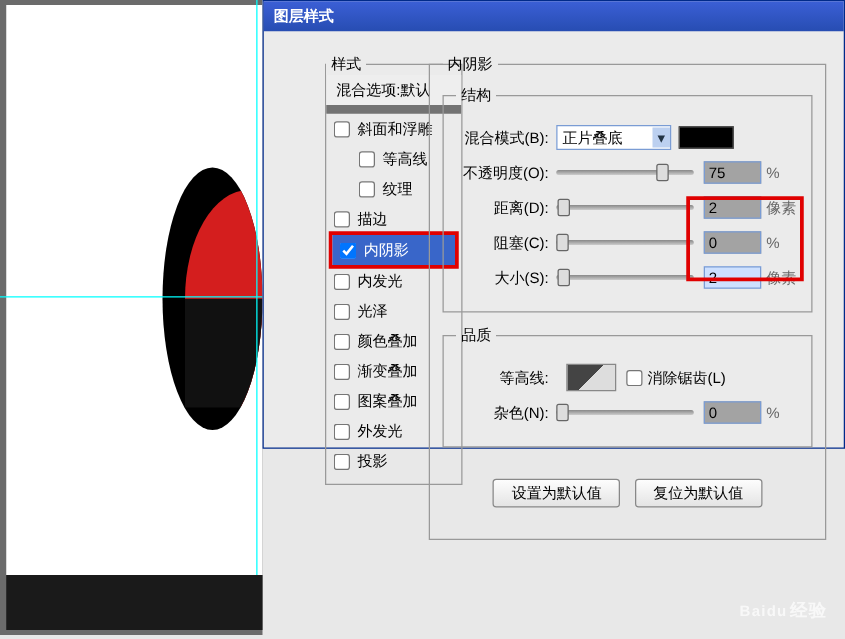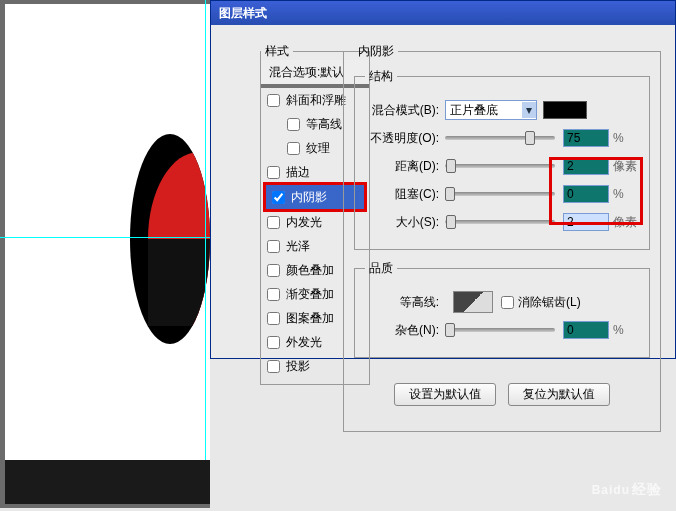--- a/index.html
+++ b/index.html
@@ -14,34 +14,34 @@
 .pie-red { position: absolute; left: 18px; top: 18px; right: -40px; bottom: 18px; border-radius: 50%; background: #d41e1e; }
 .pie-red::after { content:""; position:absolute; left:0; right:0; top:50%; height:50%; background:#111; }
 
 .dialog { position: absolute; left: 210px; top: 0; width: 466px; height: 359px; background: #ebebeb; border: 1px solid #002a8a; }
 .titlebar { height: 24px; background: linear-gradient(#3b5fd6, #274db2); color: #fff; padding: 4px 8px; font-weight: bold; }
 
 .styles-panel { position: absolute; left: 10px; top: 42px; width: 110px; margin-left: 39px; }
 .styles-panel fieldset { border: 1px solid #999; padding-bottom: 6px; }
 .styles-panel legend { padding: 0 4px; }
 .style-item { display: flex; align-items: center; padding: 2px 4px 2px 6px; line-height: 20px; }
-.style-item.header { background: #eee; border-bottom: 4px solid #737373; padding-left: 8px; }
+.style-item.header { background: #eee; border-bottom: 7px solid #737373; padding-left: 8px; }
 .style-item.selected { background: #3966c9; color: #fff; }
 .style-item input[type=checkbox] { margin-right: 6px; }
 .style-item.indent { padding-left: 26px; }
 .red-box { border: 3px solid #e00000; margin: -2px 2px; }
 
 .params { position: absolute; left: 132px; top: 42px; width: 318px; }
 .group { border: 1px solid #999; margin-bottom: 10px; padding: 8px 10px 10px; }
 .group > legend { padding: 0 4px; }
 .row { display: flex; align-items: center; margin: 6px 0; height: 22px; }
 .row .lbl { width: 80px; text-align: right; padding-right: 6px; }
 .row .slider { flex: 1; height: 4px; background: linear-gradient(#888,#ccc); position: relative; margin-right: 8px; border-radius: 2px; }
 .row .thumb { position: absolute; top: -5px; width: 10px; height: 14px; background: #ddd; border: 1px solid #666; border-radius: 2px; }
-.row input[type=text] { width: 46px; height: 18px; border: 1px solid #7a9cd4; padding: 0 3px; text-align: left; background:#0f766e; }
+.row input[type=text] { width: 46px; height: 18px; border: 1px solid #7a9cd4; padding: 0 3px; text-align: left; background:#a3a3a3; }
 .row .unit { width: 30px; padding-left: 4px; color: #666; }
 .select { width: 92px; height: 20px; border: 1px solid #7a9cd4; background: #fff; padding-left: 4px; display: flex; align-items: center; justify-content: space-between; }
 .select .arrow { width: 14px; height: 16px; background: #bcd0f0; display: flex; align-items: center; justify-content: center; color: #234; }
 .swatch { width: 44px; height: 18px; background: #000; border: 1px solid #555; margin-left: 6px; }
 .angle-dial { width: 28px; height: 28px; border: 1px solid #888; border-radius: 50%; position: relative; margin: 0 8px; background:#fff; }
 .angle-dial::after { content:""; position:absolute; left:50%; top:50%; width:12px; height:1px; background:#000; transform-origin:left; transform:rotate(-30deg); }
 .contour { width: 40px; height: 22px; border: 1px solid #888; background: linear-gradient(135deg,#444 0 50%, #ddd 50% 100%); margin: 0 8px; }
 .red-box2 { position: absolute; right: 6px; top: 72px; width: 94px; height: 68px; border: 3px solid #e00000; }
 
 .btn-row { text-align: center; margin-top: 4px; }

